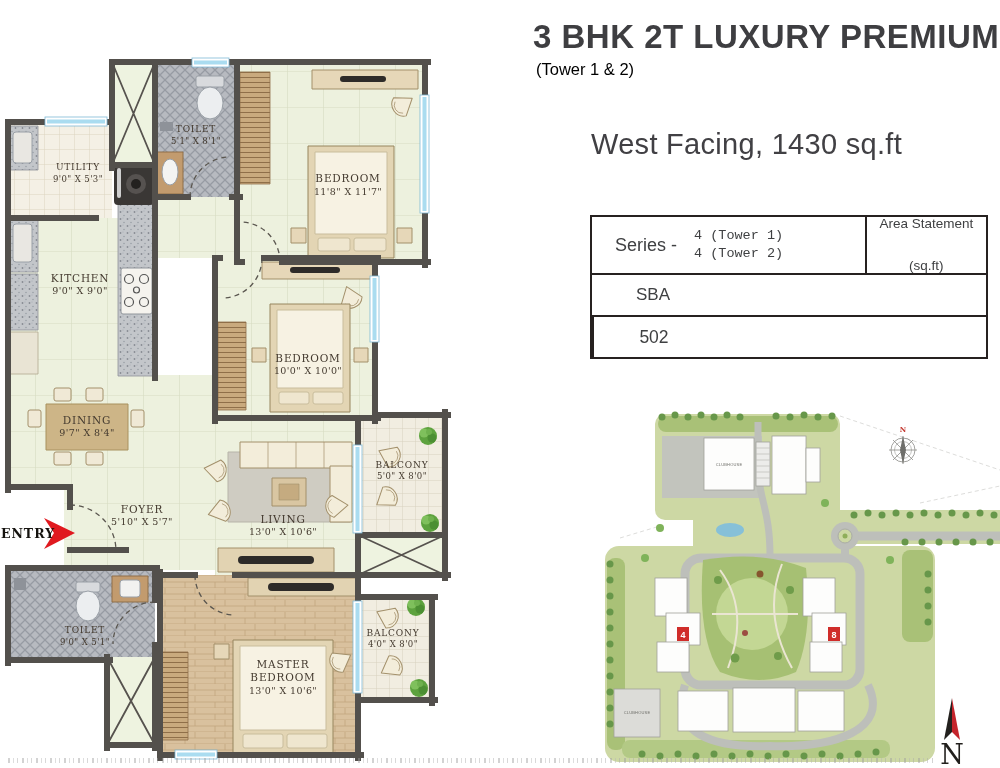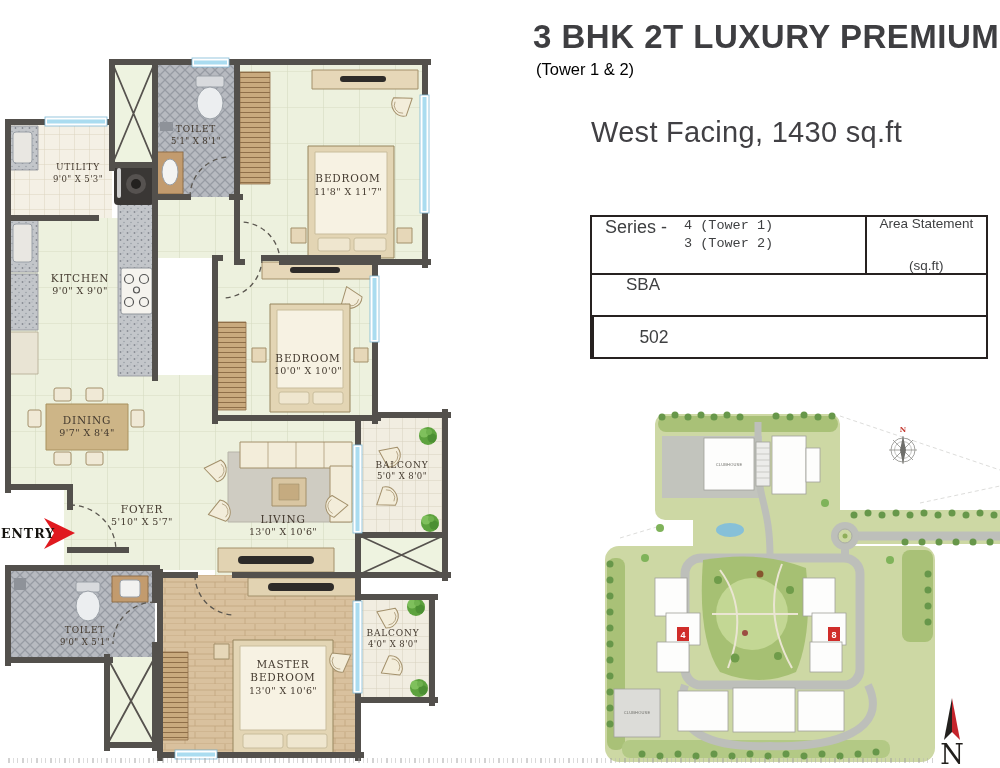--- a/index.html
+++ b/index.html
@@ -2,27 +2,27 @@
 <html><head>
 <meta charset="utf-8">
 <style>
   html,body{margin:0;padding:0;background:#fff;}
   #page{position:relative;width:1000px;height:768px;background:#ffffff;overflow:hidden;
         font-family:"Liberation Sans",sans-serif;}
   
   .title{position:absolute;left:533px;top:18px;width:470px;font-size:33px;font-weight:600;
          letter-spacing:.5px;color:#3e3e41;white-space:nowrap;}
   .subtitle{position:absolute;left:536px;top:60px;font-size:16.5px;font-weight:500;color:#000000;}
-  .facing{position:absolute;left:591px;top:116px;font-size:29px;font-weight:500;color:#414044;
+  .facing{position:absolute;left:591px;top:128px;font-size:29px;font-weight:500;color:#414044;
           letter-spacing:.3px;}
   
   .atable{position:absolute;left:590px;top:215px;width:394px;border:2px solid #262120;color:#3f4042;}
   .arow{display:flex;border-top:2px solid #262120;}
   .arow:first-child{border-top:none;}
-  .acell-l{width:274px;display:flex;align-items:flex-start;padding-left:13px;box-sizing:border-box;}
+  .acell-l{width:274px;display:flex;align-items:center;padding-left:23px;box-sizing:border-box;}
   .acell-r{width:120px;border-left:2px solid #262120;display:flex;flex-direction:column;
            align-items:center;justify-content:center;text-align:center;gap:24px;}
   .hrow{height:56px;}
   .drow{height:40px;}
   .series-label{font-size:18px;margin-right:17px;}
   .series-lines{font-size:13.5px;line-height:1.3;font-family:Liberation Mono, monospace;}
   .vhead{font-size:13.5px;line-height:1.3;}
   .dlabel{font-size:17px;margin-left:21px;}
   .dval{font-size:17.5px;}
   
@@ -300,21 +300,21 @@
   <div class="title">3 BHK 2T LUXURY PREMIUM</div>
   <div class="subtitle">(Tower 1 &amp; 2)</div>
   <div class="facing">West Facing, 1430 sq.ft</div>
 
   <div class="atable">
     <div class="arow hrow">
       <div class="acell-l">
         <span class="series-label">Series -</span>
         <span class="series-lines">
           <div>4 (Tower 1)</div>
-          <div>3 (Tower 2)</div>
+          <div>4 (Tower 2)</div>
         </span>
       </div>
       <div class="acell-r vhead">
         <div>Area Statement</div>
         <div>(sq.ft)</div>
       </div>
     </div>
     <div class="arow drow">
       <div class="acell-l dlabel">SBA</div>
     </div>

